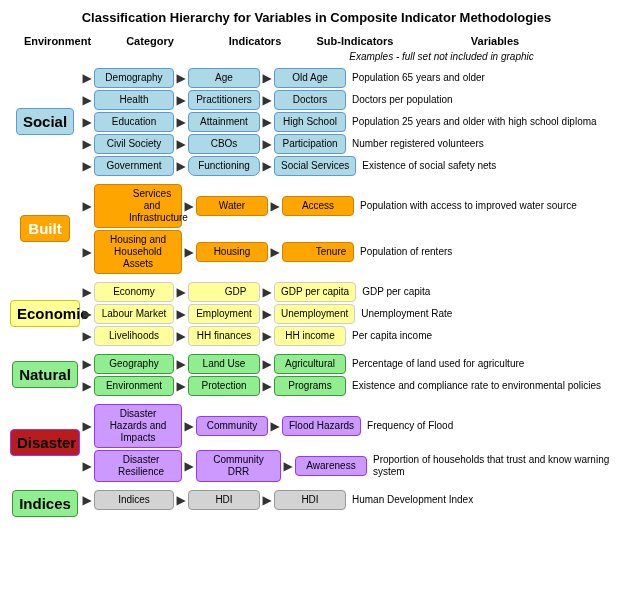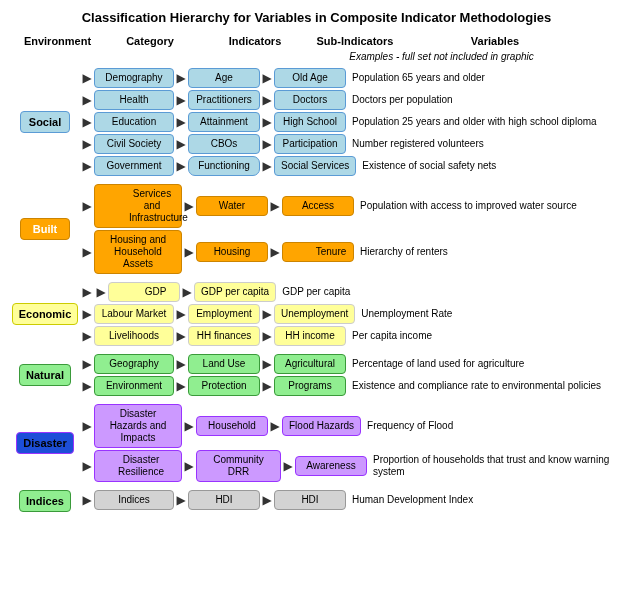--- a/index.html
+++ b/index.html
@@ -52,29 +52,29 @@
       width: 70px;
       display: flex;
       align-items: center;
       justify-content: center;
       flex-shrink: 0;
     }
     .env-box {
       padding: 4px 6px;
       border-radius: 4px;
       text-align: center;
-      font-size: 11px;
+      font-size: 15px;
       font-weight: bold;
       min-width: 50px;
     }
     .env-social { background: #add8e6; border: 1px solid #5b9bd5; }
     .env-built { background: #ffa500; border: 1px solid #cc8400; color: #fff; }
     .env-economic { background: #ffff99; border: 1px solid #cccc00; }
     .env-natural { background: #90ee90; border: 1px solid #3a9a3a; }
-    .env-disaster { background: #1d4ed8; border: 1px solid #9933ff; }
+    .env-disaster { background: #b91c1c; border: 1px solid #9933ff; }
     .env-indices { background: #90ee90; border: 1px solid #3a9a3a; }
 
     .rows-container {
       flex: 1;
       display: flex;
       flex-direction: column;
       gap: 2px;
     }
 
     .hier-row {
@@ -200,32 +200,33 @@
           <div class="box box-orange" style="min-width: 72px; max-width: 88px;">Access</div>
           <span class="var-text">Population with access to improved water source</span>
         </div>
         <div class="hier-row">
           <span class="arrow">▶</span>
           <div class="box box-orange" style="min-width: 80px; max-width: 88px;">Housing and Household Assets</div>
           <span class="arrow">▶</span>
           <div class="box box-orange" style="min-width: 72px; max-width: 85px;">Housing</div>
           <span class="arrow">▶</span>
           <div class="box box-orange" style="min-width: 72px; max-width: 88px; padding-left: 32px;">Tenure</div>
-          <span class="var-text">Hierarchy of renters</span>
+          <span class="var-text">Population of renters</span>
         </div>
       </div>
     </div>
     <div class="section-gap"></div>
     <div class="env-group">
       <div class="env-cell">
         <div class="env-box env-economic">Economic</div>
       </div>
       <div class="rows-container">
         <div class="hier-row">
           <span class="arrow">▶</span>
+          <div class="box box-yellow" style="min-width: 80px; max-width: 88px;">Economy</div>
           <span class="arrow">▶</span>
           <div class="box box-yellow" style="min-width: 72px; max-width: 85px; padding-left: 29px;">GDP</div>
           <span class="arrow">▶</span>
           <div class="box box-yellow" style="min-width: 72px; max-width: 88px;">GDP per capita</div>
           <span class="var-text">GDP per capita</span>
         </div>
         <div class="hier-row">
           <span class="arrow">▶</span>
           <div class="box box-yellow" style="min-width: 80px; max-width: 88px; text-align: center;">Labour Market</div>
           <span class="arrow">▶</span>
@@ -274,21 +275,21 @@
     <div class="section-gap"></div>
     <div class="env-group">
       <div class="env-cell">
         <div class="env-box env-disaster">Disaster</div>
       </div>
       <div class="rows-container">
         <div class="hier-row">
           <span class="arrow">▶</span>
           <div class="box box-purple" style="min-width: 80px; max-width: 88px;">Disaster Hazards and Impacts</div>
           <span class="arrow">▶</span>
-          <div class="box box-purple" style="min-width: 72px; max-width: 85px;">Household</div>
+          <div class="box box-purple" style="min-width: 72px; max-width: 85px;">Community</div>
           <span class="arrow">▶</span>
           <div class="box box-purple" style="min-width: 72px; max-width: 88px;">Flood Hazards</div>
           <span class="var-text">Frequency of Flood</span>
         </div>
         <div class="hier-row">
           <span class="arrow">▶</span>
           <div class="box box-purple" style="min-width: 80px; max-width: 88px; padding-left: 12px;">Disaster Resilience</div>
           <span class="arrow">▶</span>
           <div class="box box-purple" style="min-width: 72px; max-width: 85px;">Community DRR</div>
           <span class="arrow">▶</span>

